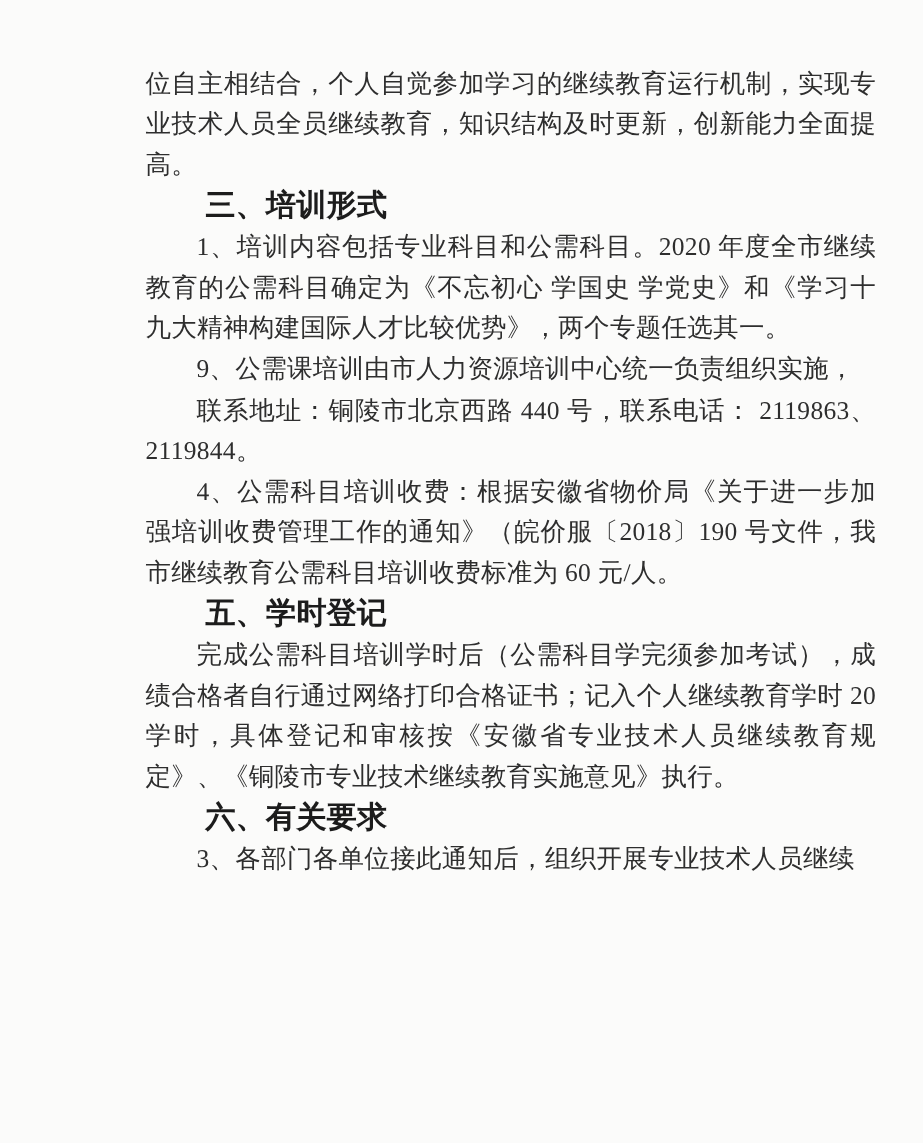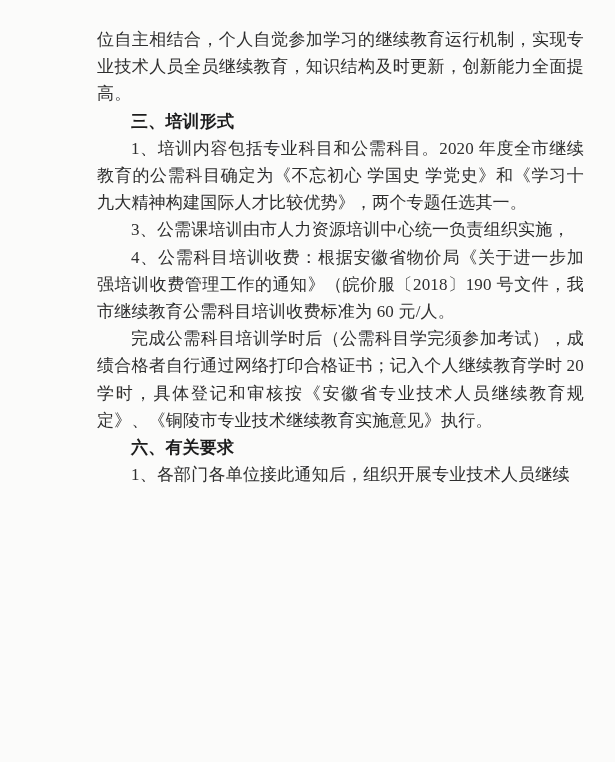--- a/index.html
+++ b/index.html
@@ -13,20 +13,21 @@
     padding: 0;
     background: var(--paper);
   }
   .page {
     position: relative;
     width: 615px;
     height: 580px;
     background: var(--paper);
     overflow: hidden;
     font-family: "Liberation Serif", "DejaVu Serif", serif;
+    margin-top: 16px;
   }
   .text-block {
     position: absolute;
     left: 97px;
     top: 26px;
     width: 487px;
     font-size: 17px;
     line-height: 27.2px;
     text-align: justify;
     color: var(--ink);
@@ -34,21 +35,21 @@
   }
   .text-block p {
     margin: 0;
     text-indent: 2em;
   }
   .text-block p.continuation {
     text-indent: 0;
   }
   .text-block h2 {
     margin: 0;
-    font-size: 17px;
+    font-size: 20px;
     line-height: 27.2px;
     text-indent: 2em;
     font-weight: 700;
     color: var(--heading-ink);
     font-family: "Liberation Sans", "DejaVu Sans", sans-serif;
     text-align: left;
   }
   .page-footer {
     position: absolute;
     left: 99px;
@@ -64,24 +65,26 @@
 <body>
 
 <div class="page">
   <div class="text-block">
 
     <p class="continuation">位自主相结合，个人自觉参加学习的继续教育运行机制，实现专业技术人员全员继续教育，知识结构及时更新，创新能力全面提高。</p>
 
     <h2>三、培训形式</h2>
 
     <p>1、培训内容包括专业科目和公需科目。2020 年度全市继续教育的公需科目确定为《不忘初心 学国史 学党史》和《学习十九大精神构建国际人才比较优势》，两个专题任选其一。</p>
-    <p>3、公需课培训由市人力资源培训中心统一负责组织实施，</p>
+    <p>9、公需课培训由市人力资源培训中心统一负责组织实施，</p>
+    <p>联系地址：铜陵市北京西路 440 号，联系电话： 2119863、2119844。</p>
     <p>4、公需科目培训收费：根据安徽省物价局《关于进一步加强培训收费管理工作的通知》（皖价服〔2018〕190 号文件，我市继续教育公需科目培训收费标准为 60 元/人。</p>
 
+    <h2>五、学时登记</h2>
     <p>完成公需科目培训学时后（公需科目学完须参加考试），成绩合格者自行通过网络打印合格证书；记入个人继续教育学时 20 学时，具体登记和审核按《安徽省专业技术人员继续教育规定》、《铜陵市专业技术继续教育实施意见》执行。</p>
 
     <h2>六、有关要求</h2>
-    <p>1、各部门各单位接此通知后，组织开展专业技术人员继续</p>
+    <p>3、各部门各单位接此通知后，组织开展专业技术人员继续</p>
 
   </div>
 
   <div class="page-footer">— 2 —</div>
 </div>
 
 </body></html>

